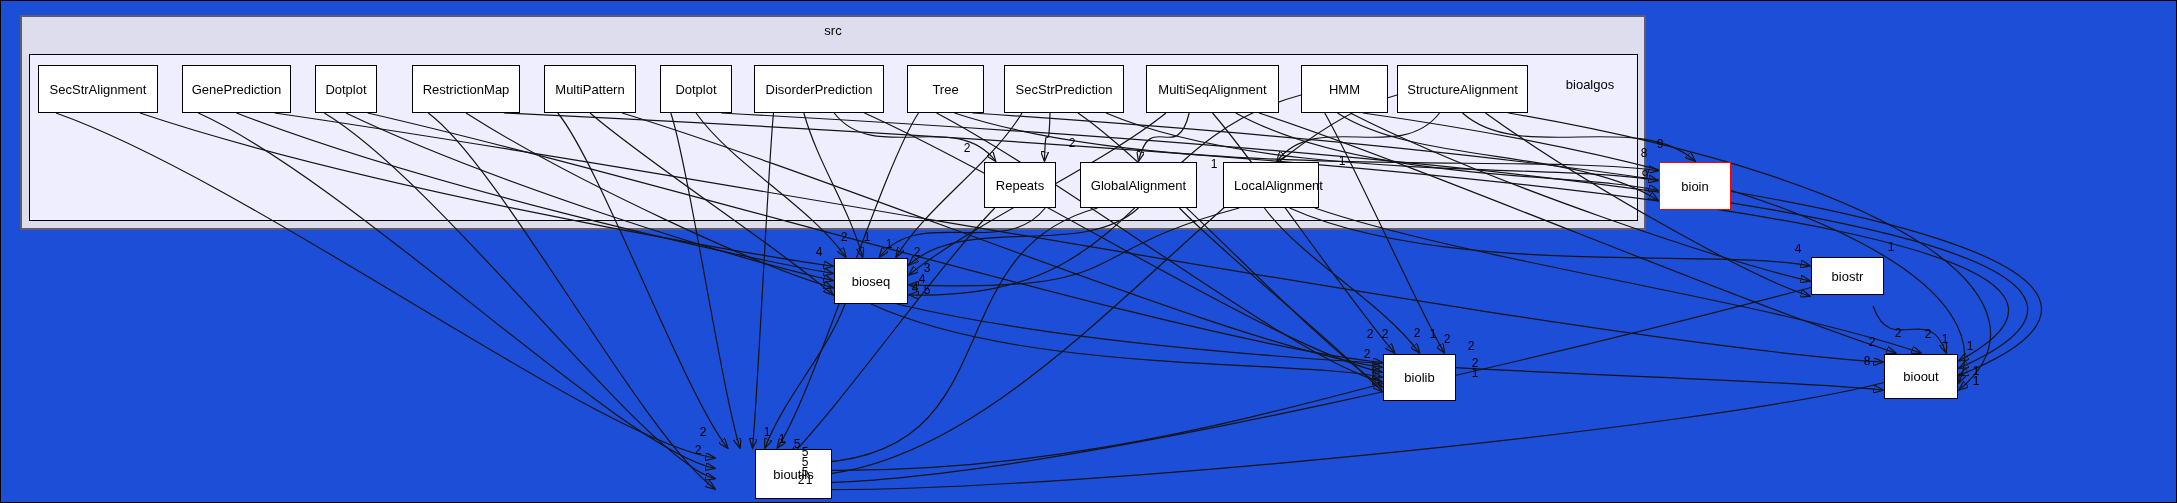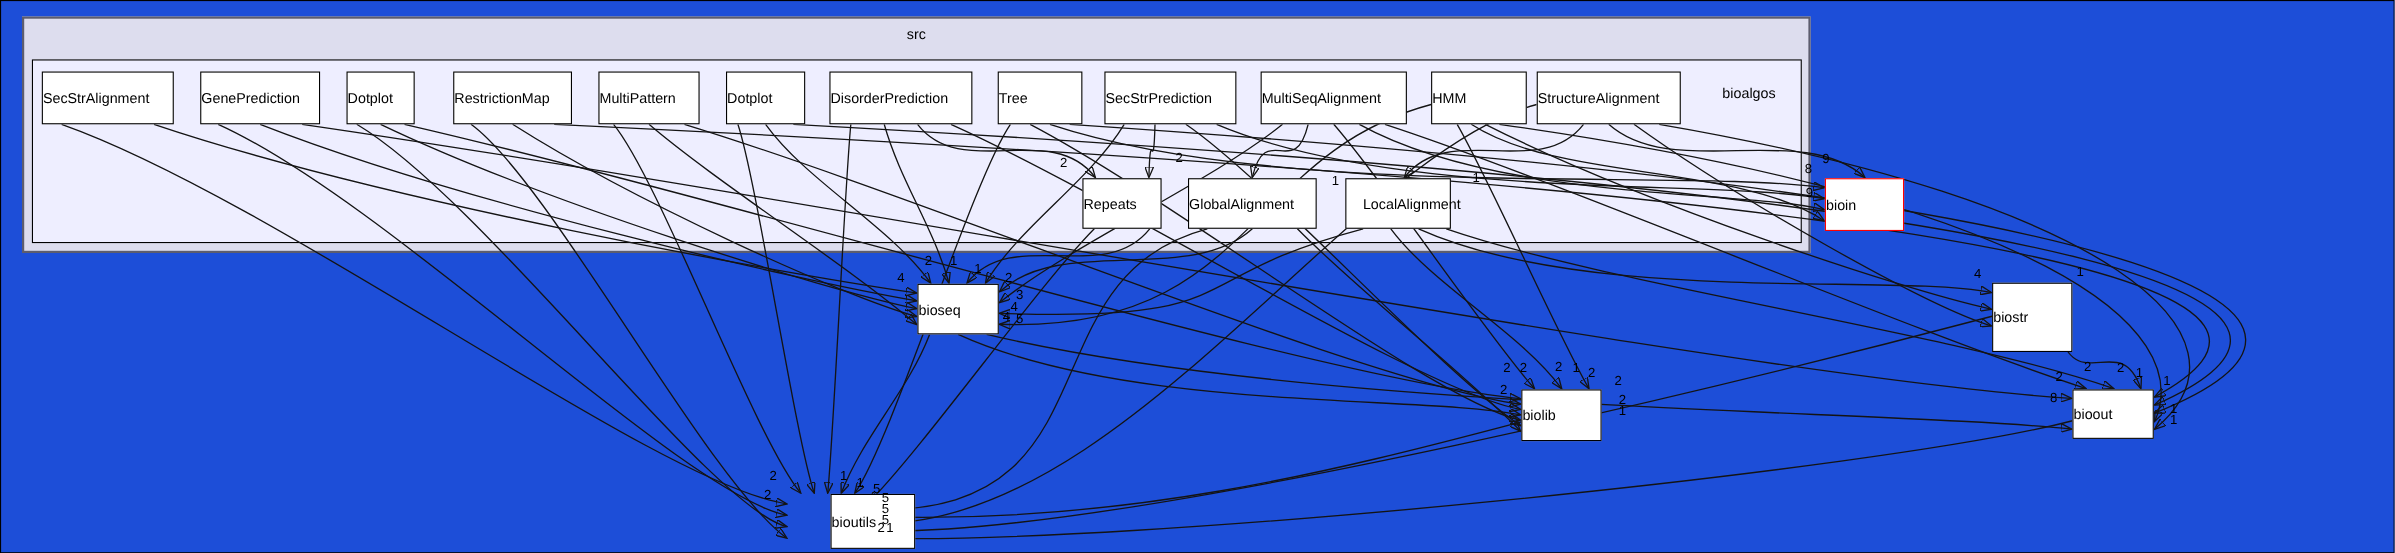--- a/index.html
+++ b/index.html
@@ -16,21 +16,21 @@
   .cluster-inner{background:#eeeeff;border:1px solid #000;}
   .cluster-label{
     position:absolute;z-index:4;font-size:13px;color:#000;
     transform:translate(-50%,0);white-space:nowrap;
   }
   #edge-layer{position:absolute;left:0;top:0;z-index:2;}
   #edge-layer path{fill:none;stroke:#141414;stroke-width:1.2;}
   .node{
     position:absolute;box-sizing:border-box;z-index:3;
     background:#fff;border:1px solid #000;
-    display:flex;align-items:center;justify-content:flex-start;
+    display:flex;align-items:center;justify-content:center;
     font-size:13px;color:#000;white-space:nowrap;cursor:pointer;
   }
   .node.highlight{border-color:#ff0000;}
   .edge-count{
     position:absolute;z-index:4;font-size:12px;color:#000;
     transform:translate(-50%,-50%);line-height:1;
   }
 </style>
 </head>
 <body>
@@ -157,21 +157,21 @@
       </div>
       <div class="node" style="left: 1222px; top: 161px; width: 96px; height: 46px; padding-left: 15px;">
         <span>LocalAlignment</span>
       </div>
       <div class="node highlight" style="left: 1658px; top: 161px; width: 72px; height: 48px;">
         <span>bioin</span>
       </div>
       <div class="node" style="left: 833px; top: 257px; width: 74px; height: 46px;">
         <span>bioseq</span>
       </div>
-      <div class="node" style="left: 1810px; top: 256px; width: 73px; height: 63px;">
+      <div class="node" style="left: 1810px; top: 256px; width: 73px; height: 38px;">
         <span>biostr</span>
       </div>
       <div class="node" style="left: 1382px; top: 353px; width: 73px; height: 47px;">
         <span>biolib</span>
       </div>
       <div class="node" style="left: 1883px; top: 353px; width: 74px; height: 45px;">
         <span>bioout</span>
       </div>
       <div class="node" style="left: 754px; top: 448px; width: 77px; height: 50px;">
         <span>bioutils</span>

